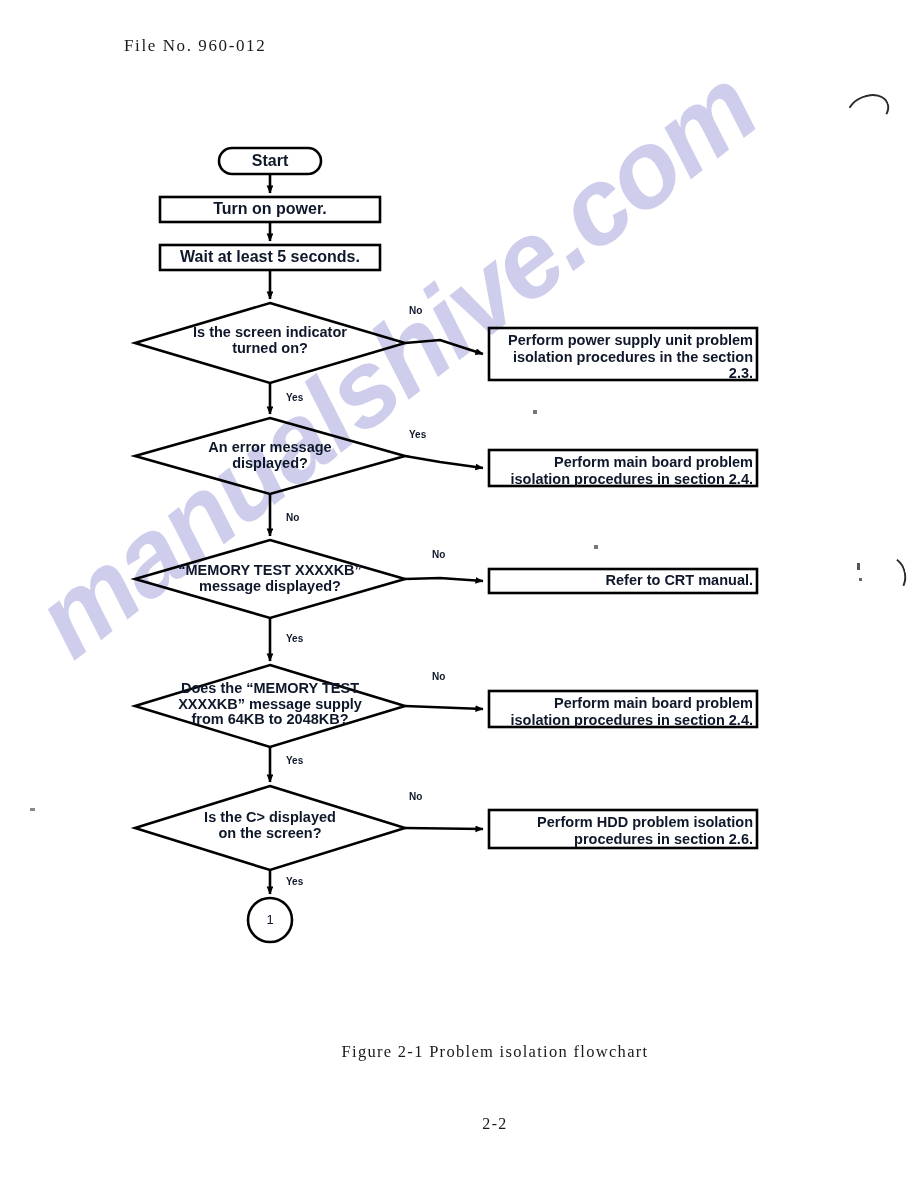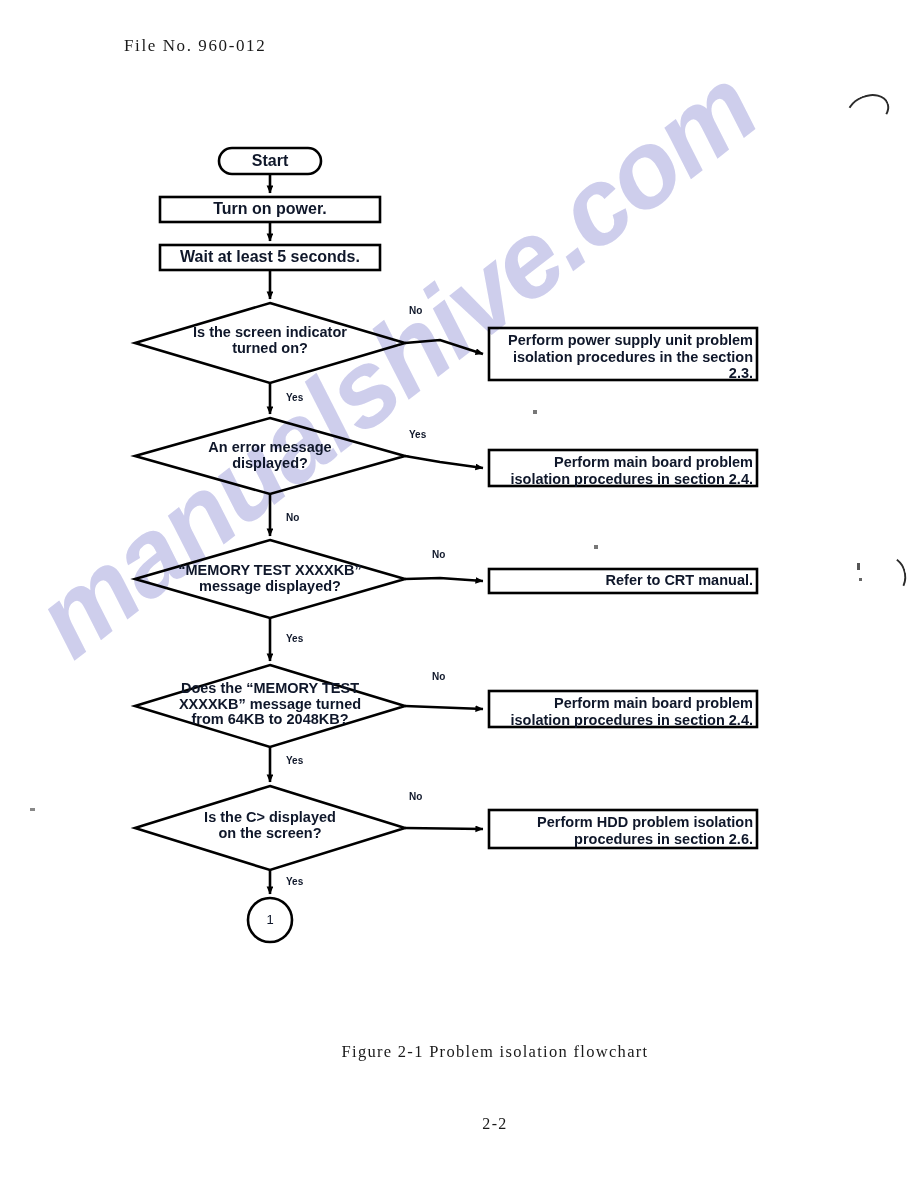--- a/index.html
+++ b/index.html
@@ -265,21 +265,21 @@
     <div>“MEMORY TEST XXXXKB”</div>
     <div>message displayed?</div>
   </div>
   <div class="node-label branch-label" style="left:432px; top:550px;">No</div>
   <div class="node-label branch-label" style="left:286px; top:634px;">Yes</div>
 
   <div class="node-label action-label" style="left:495px; top:572px; width:258px;">Refer to CRT manual.</div>
 
   <div class="node-label decision-label" style="left:145px; top:681px; width:250px;">
     <div>Does the “MEMORY TEST</div>
-    <div>XXXXKB” message turned</div>
+    <div>XXXXKB” message supply</div>
     <div>from 64KB to 2048KB?</div>
   </div>
   <div class="node-label branch-label" style="left:432px; top:672px;">No</div>
   <div class="node-label branch-label" style="left:286px; top:756px;">Yes</div>
 
   <div class="node-label action-label" style="left:495px; top:695px; width:258px;">
     <div>Perform main board problem</div>
     <div>isolation procedures in section 2.4.</div>
   </div>
 

